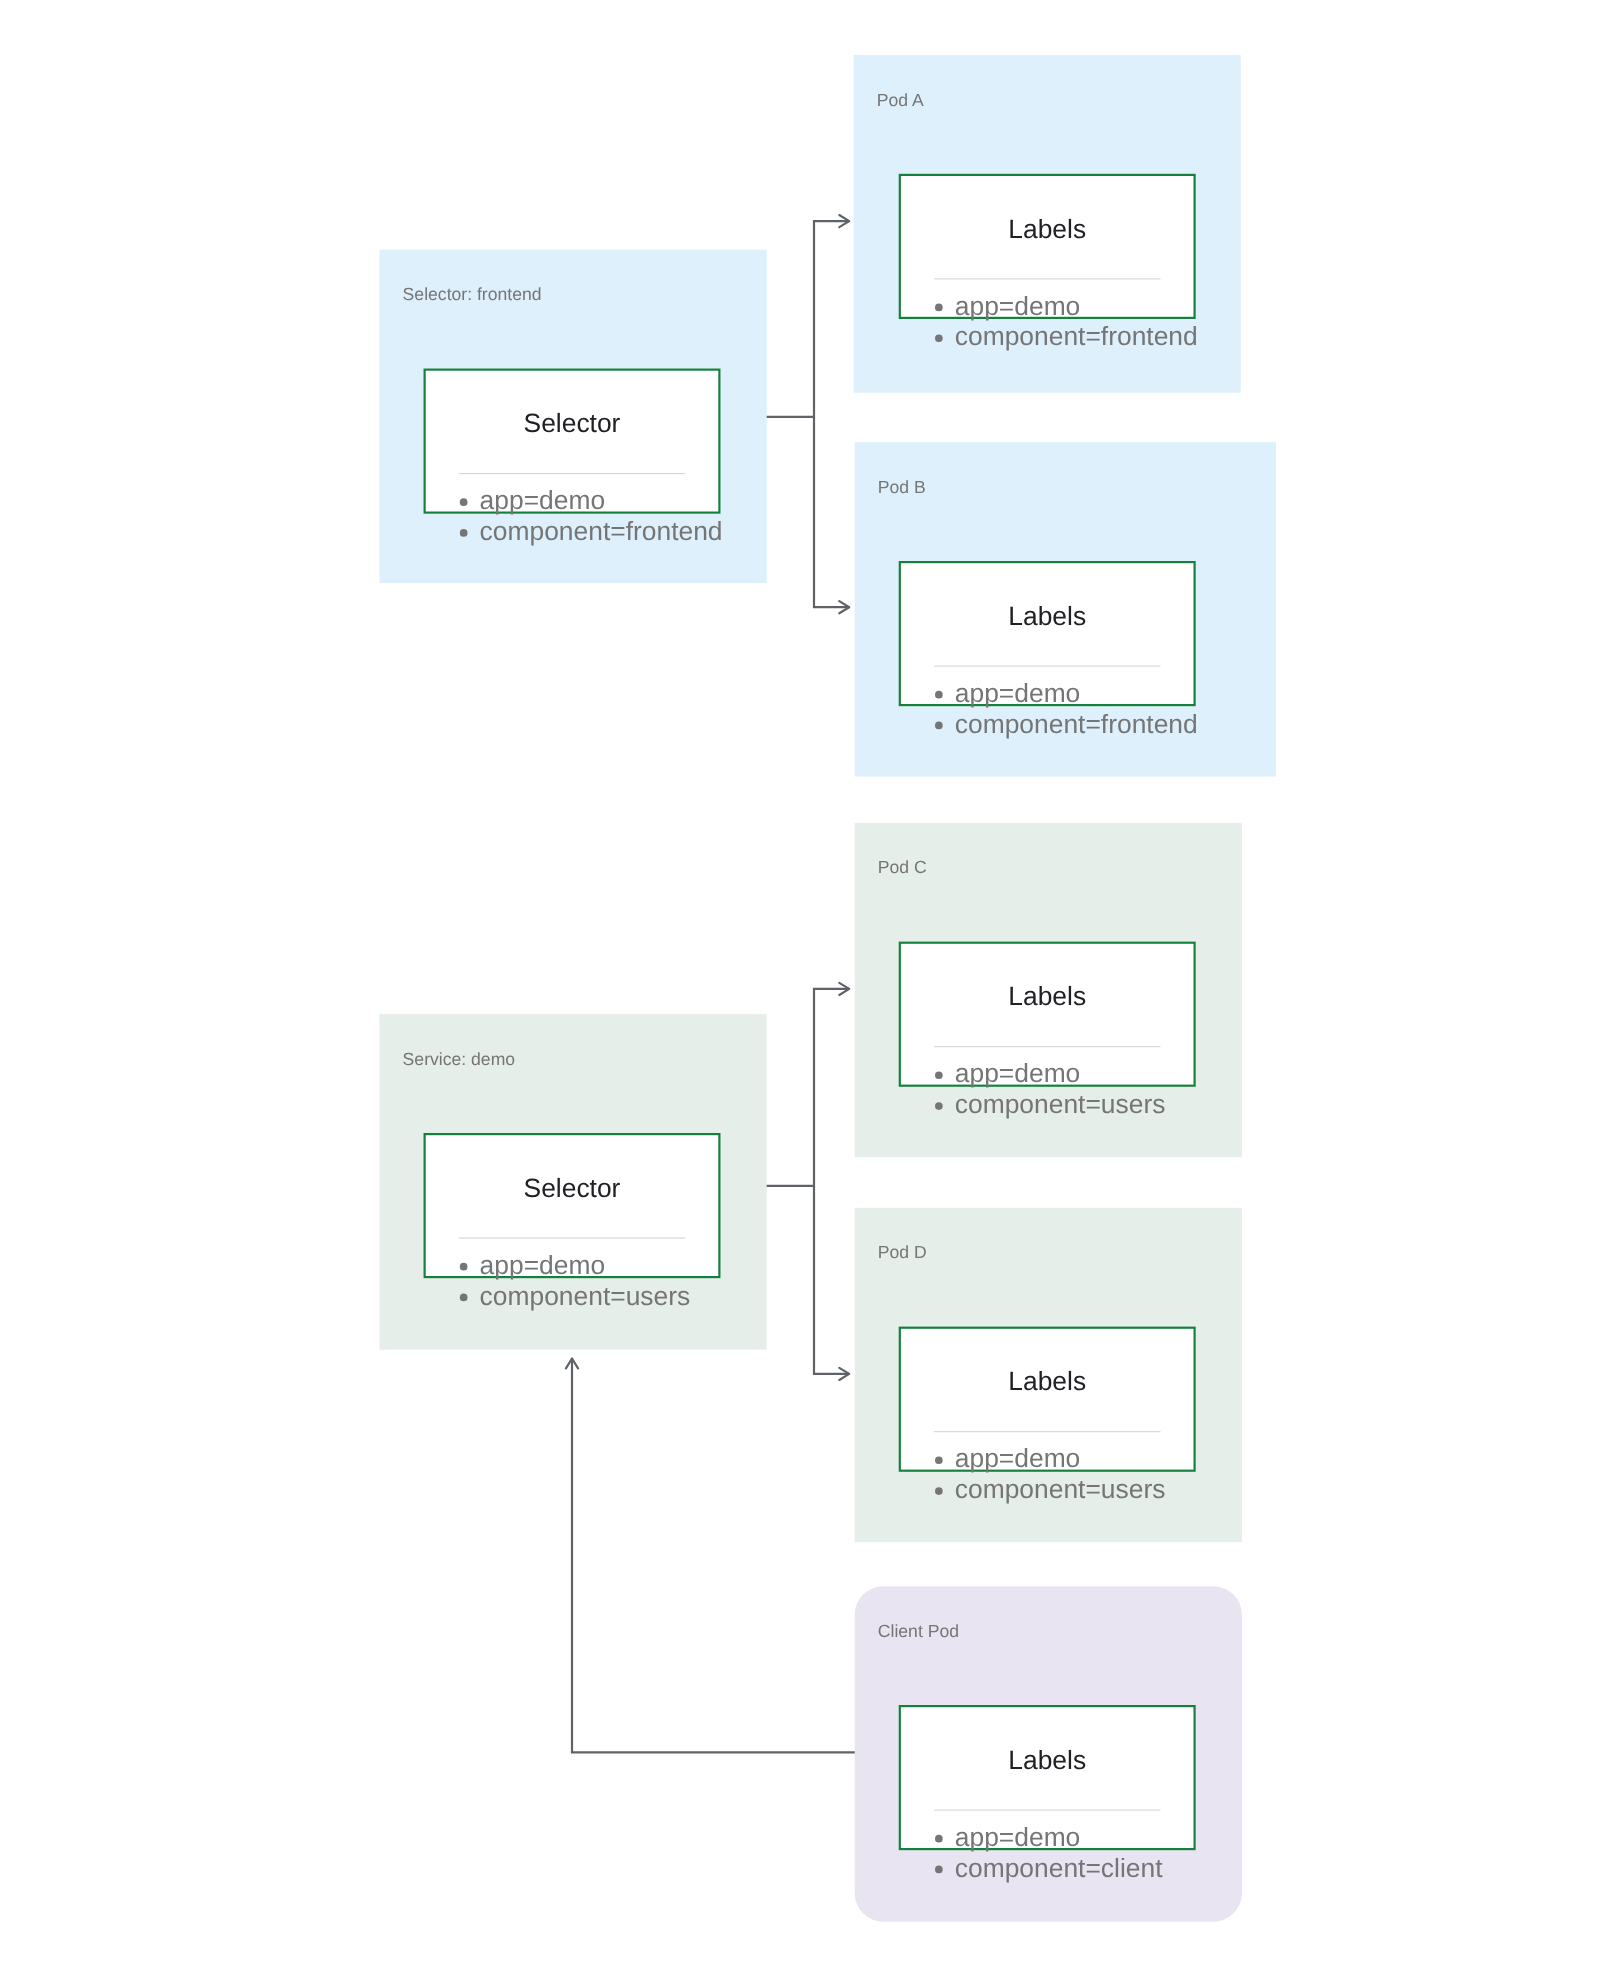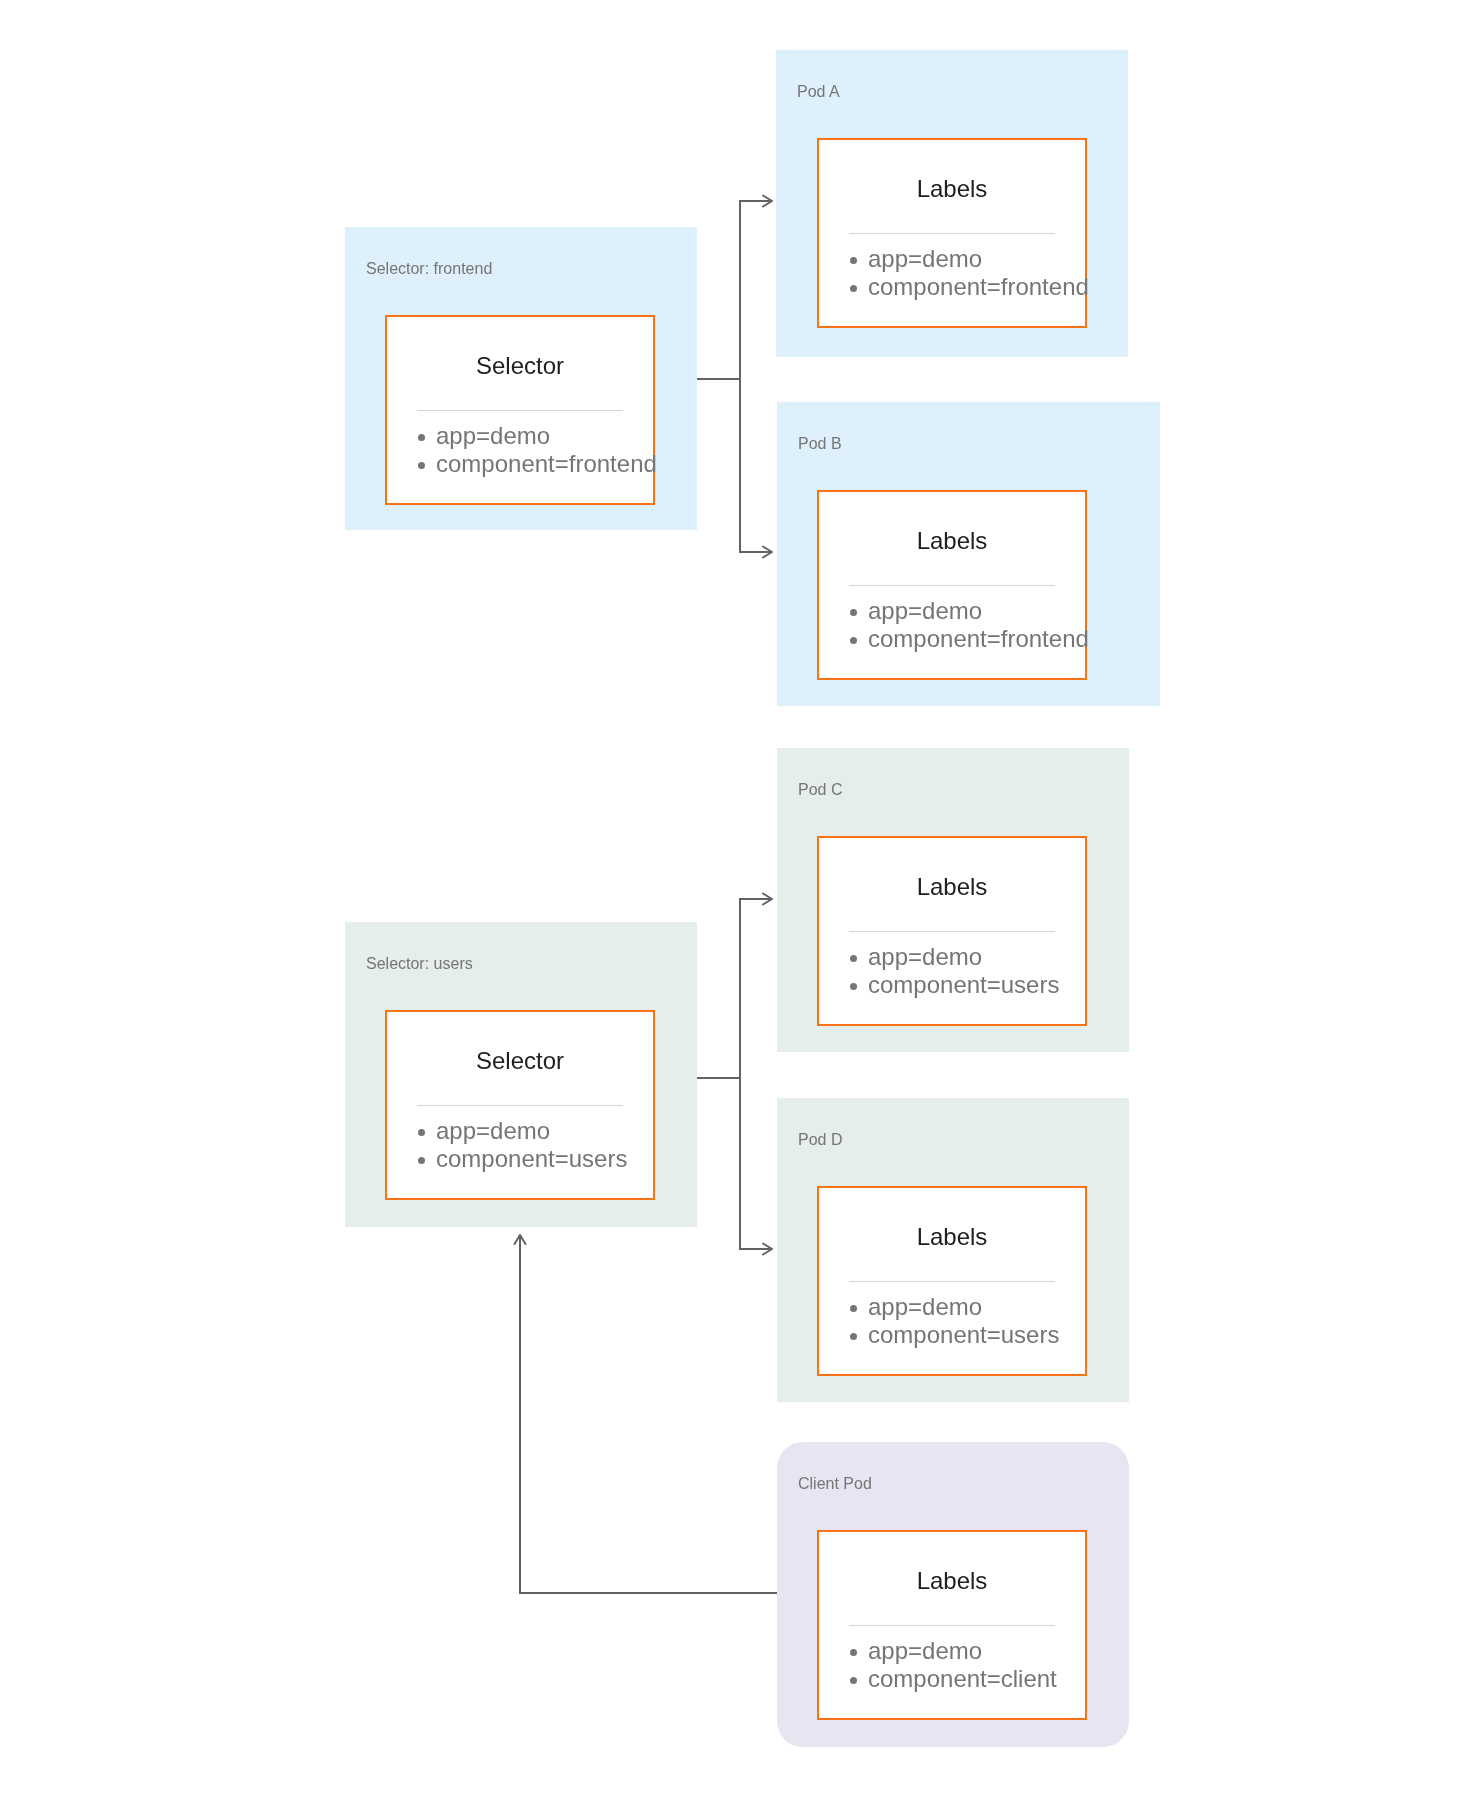--- a/index.html
+++ b/index.html
@@ -21,26 +21,26 @@
     left: 21px;
     top: 30px;
     font-size: 16px;
     line-height: 24px;
     color: #757575;
   }
 
   .card {
     position: absolute;
     left: 40px;
-    top: 88px;
+    top: 108px;
     width: 270px;
-    height: 190px;
+    height: 132px;
     box-sizing: border-box;
     background: #ffffff;
-    border: 2px solid #f97316;
+    border: 2px solid #15803d;
   }
   .card-title {
     margin-top: 34px;
     text-align: center;
     font-size: 24px;
     line-height: 30px;
     color: #202124;
   }
   .card-divider {
     height: 0;
@@ -129,21 +129,21 @@
       <div class="card-title">Labels</div>
       <div class="card-divider"></div>
       <ul>
         <li>app=demo</li>
         <li>component=frontend</li>
       </ul>
     </div>
   </div>
 
   <div class="node green" style="left:345px; top:922px;">
-    <div class="node-title">Selector: users</div>
+    <div class="node-title">Service: demo</div>
     <div class="card">
       <div class="card-title">Selector</div>
       <div class="card-divider"></div>
       <ul>
         <li>app=demo</li>
         <li>component=users</li>
       </ul>
     </div>
   </div>
 

